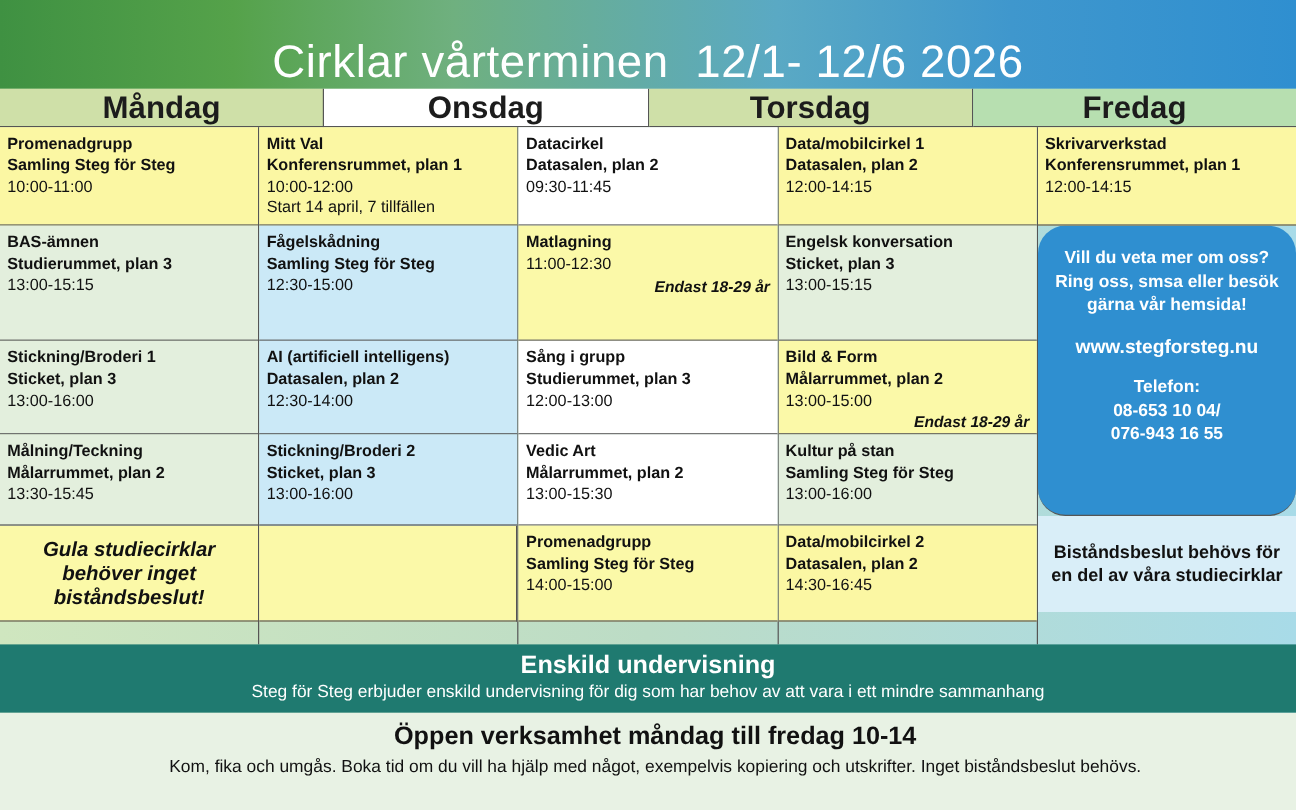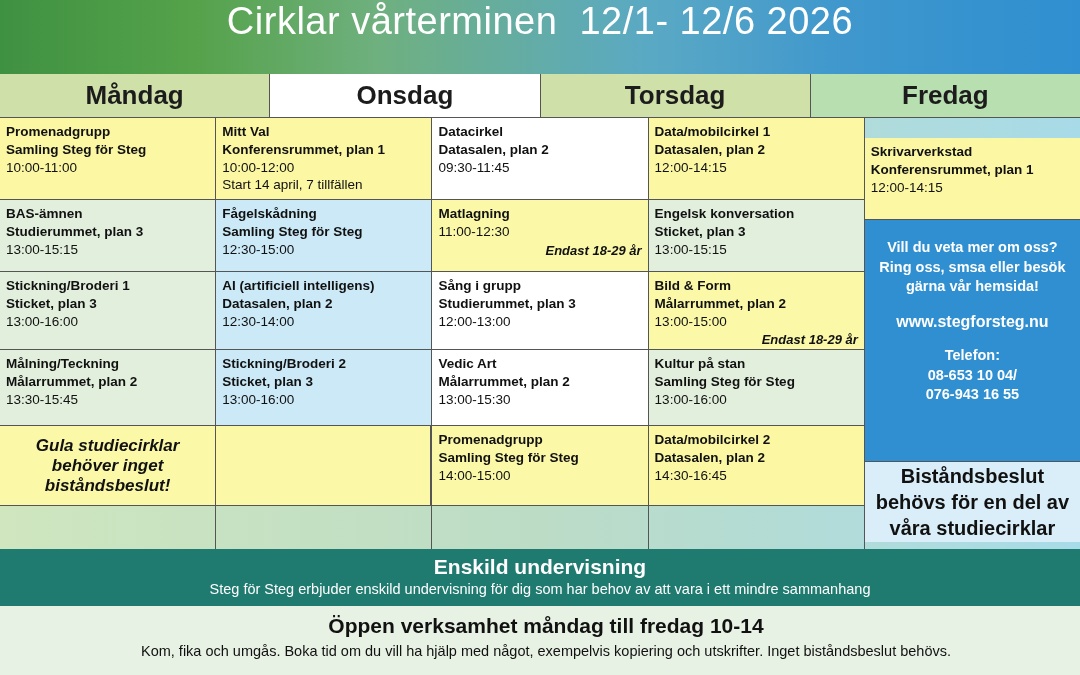--- a/index.html
+++ b/index.html
@@ -21,36 +21,36 @@
     display: flex;
     flex-direction: column;
     background: linear-gradient(to right, #cfe6bf, #bcdcc6, #a8dbe8);
   }
 
   
   .title-bar {
     height: 74px;
     background: linear-gradient(to right, #3f9142 0%, #55a24a 18%, #6fb07f 35%, #5aa9c4 60%, #3f97cd 78%, #2f8fd0 100%);
     display: flex;
-    align-items: flex-start;
+    align-items: flex-end;
     justify-content: center;
     flex: 0 0 auto;
   }
   .title-bar .title {
     color: #ffffff;
     font-size: 38px;
     font-weight: normal;
     letter-spacing: 0.5px;
     white-space: pre;
   }
 
   
   .day-header {
     display: flex;
-    height: 44px;
+    height: 32px;
     flex: 0 0 auto;
   }
   .day-cell {
     flex: 1 1 0;
     display: flex;
     align-items: center;
     justify-content: center;
     font-size: 26px;
     font-weight: bold;
     color: #1c1c1c;
@@ -66,21 +66,21 @@
     flex: 1 1 auto;
     min-height: 0;
   }
   .col {
     flex: 1 1 0;
     display: flex;
     flex-direction: column;
     border-right: 1px solid #555;
     box-sizing: border-box;
   }
-  .col:last-child { border-right: none; margin-top: 20px; }
+  .col:last-child { border-right: none; }
 
   .cell {
     box-sizing: border-box;
     border-bottom: 1px solid #555;
     padding: 5px 6px 4px 6px;
     font-size: 13.5px;
     line-height: 1.32;
     color: #111;
     overflow: hidden;
     position: relative;
@@ -94,21 +94,21 @@
     display: block;
     text-align: right;
     font-style: italic;
     font-weight: bold;
     font-size: 13px;
     margin-top: 1px;
   }
 
   
   .r1 { height: 82px; }
-  .r2 { height: 72px; }
+  .r2 { height: 96px; }
   .r3 { height: 78px; }
   .r4 { height: 76px; }
   .r5 { height: 80px; }
 
   
   .c-green  { background: #e3efdd; }
   .c-blue   { background: #cbe9f7; }
   .c-white  { background: #ffffff; }
   .c-yellow { background: #fbf9a8; }
   .c-paleyellow { background: #fbf7a3; }
@@ -153,21 +153,21 @@
     font-size: 14.5px;
   }
   .fri-info .tel {
     display: block;
     font-size: 14.5px;
   }
   .fri-bottom {
     background: #d9eef8;
     text-align: center;
     font-weight: bold;
-    font-size: 20px;
+    font-size: 15px;
     color: #111;
     display: flex;
     align-items: center;
     justify-content: center;
     box-sizing: border-box;
     padding: 4px 8px;
     line-height: 1.3;
   }
 
   
@@ -341,21 +341,21 @@
         <span class="ln">14:30-16:45</span>
       </div>
     </div>
 
     <div class="col">
       <div class="cell r1 c-paleyellow">
         <span class="ttl">Skrivarverkstad</span>
         <span class="ttl">Konferensrummet, plan 1</span>
         <span class="ln">12:00-14:15</span>
       </div>
-      <div class="fri-info" style="height:242px;">
+      <div class="fri-info" style="height:242px;border-radius:23px;">
         <span class="ln">Vill du veta mer om oss?</span>
         <span class="ln">Ring oss, smsa eller</span>
         <span class="ln">besök gärna vår hemsida!</span>
         <span class="web">www.stegforsteg.nu</span>
         <span class="tel-label">Telefon:</span>
         <span class="tel">08-653 10 04/</span>
         <span class="tel">076-943 16 55</span>
       </div>
       <div class="fri-bottom r5">
         <span>Biståndsbeslut behövs för en del av våra studiecirklar</span>

